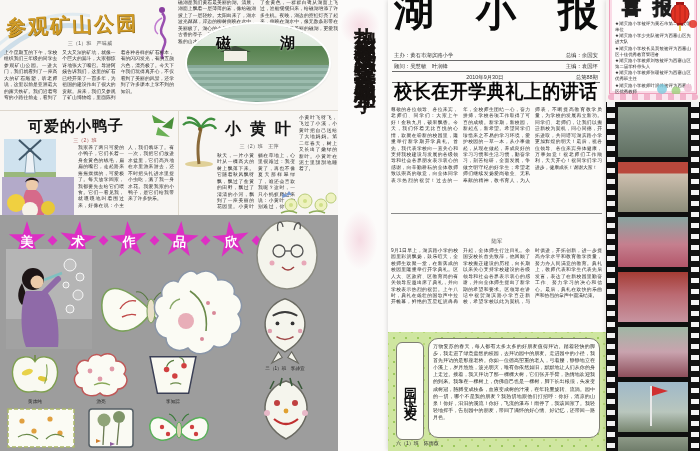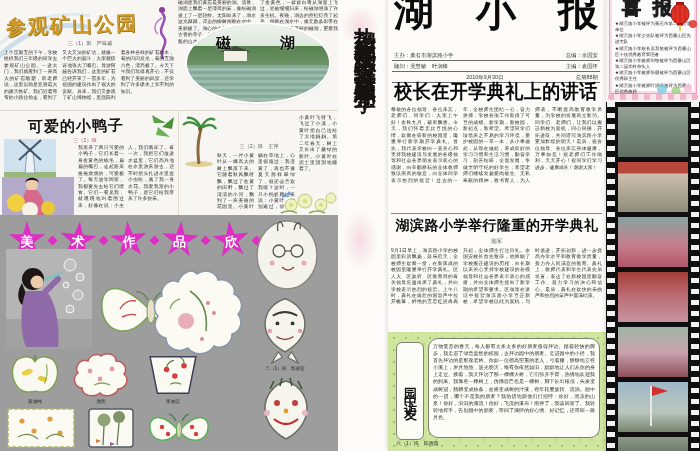--- a/index.html
+++ b/index.html
@@ -137,20 +137,21 @@
         <ellipse cx="18" cy="49" rx="14" ry="3" fill="#e0d098"></ellipse>
         <path d="M18,49 C16,34 17,26 20,14" stroke="#8a6a3a" stroke-width="3" fill="none"></path>
         <g stroke="#3f8f3f" stroke-width="2.4" fill="none">
           <path d="M20,13 C12,6 6,6 2,10"></path>
             <path d="M20,13 C16,4 10,2 6,3"></path>
           <path d="M20,13 C24,4 30,2 34,5"></path>
             <path d="M20,13 C28,8 33,10 35,14"></path>
         </g>
           <circle cx="19" cy="14" r="2" fill="#7a5a2a"></circle>
       </svg>
+      <div class="abs ink-title serif" style="left:46px;top:8px;font-size:16px;letter-spacing:9px">小黄叶</div>
       <div class="abs byline" style="left:40px;top:32px;width:80px">三（2）班　王萍</div>
       <div class="abs bt cols2" style="left:38px;top:42px;width:78px;height:58px">秋天，一片小黄叶从一棵高大的树上飘落下来。它随着秋风飘呀飘，飘过了金黄的田野，飘过了清清的小河，飘到了一座美丽的花园里。小黄叶躺在草地上，心里很难过：我变黄了，再也不像夏天那样翠绿了，谁还会喜欢我呢？这时，一只小蚂蚁爬过来说：小黄叶，你别难过，你可以做我的小船呀。小黄叶听了，高兴地笑了。</div>
       <div class="abs bt" style="left:120px;top:4px;width:38px;height:74px">小黄叶飞呀飞，飞过了小溪，小黄叶把自己送给了大地妈妈。第二年春天，树上又长出了嫩绿的新叶。小黄叶在泥土里甜甜地睡着了。</div>
       <svg class="abs" style="left:100px;top:78px" width="58" height="26" viewBox="0 0 58 26">
         <g fill="#eef2c0" stroke="#b9cc7a" stroke-width="1">
           <circle cx="12" cy="16" r="6"></circle>
             <circle cx="26" cy="12" r="7"></circle>
             <circle cx="42" cy="16" r="6"></circle>
             <circle cx="52" cy="9" r="5"></circle>
         </g>
@@ -362,21 +363,20 @@
         <span></span>
         <span>2010年9月30日</span>
         <span>总第88期</span>
       </div>
     </div>
 
     <div class="abs headline1 serif" style="left:0;top:80px;width:216px">校长在开学典礼上的讲话</div>
     <div class="abs bt cols3" style="left:3px;top:107px;width:211px;height:104px">尊敬的各位领导、各位来宾，老师们、同学们：大家上午好！金秋九月，硕果飘香。今天，我们怀着无比喜悦的心情，欢聚在崭新的校园里，隆重举行新学期开学典礼。首先，我代表学校向一直关心和支持我校建设与发展的各级领导和社会各界朋友表示衷心的感谢，向辛勤耕耘的全体教师致以崇高的敬意，向全体同学表示热烈的祝贺！过去的一年，全校师生团结一心，奋力拼搏，学校各项工作取得了可喜的成绩。新学期，新校园，新起点，新希望。希望同学们珍惜来之不易的学习环境，爱护校园的一草一木，从小事做起，从现在做起，养成良好的学习习惯和生活习惯，勤奋学习，刻苦钻研，全面发展，争做文明守纪的好学生；希望老师们继续发扬爱岗敬业、无私奉献的精神，教书育人，为人师表，不断提高教育教学质量，为学校的发展再立新功。同学们、老师们，让我们以搬迁新校为契机，同心同德，开拓进取，共同谱写湖滨路小学更加辉煌的明天！最后，祝各位领导、各位来宾身体健康，万事如意！祝老师们工作顺利，天天开心！祝同学们学习进步，健康成长！谢谢大家！</div>
     <div class="abs" style="left:3px;top:213px;width:211px;border-top:1px solid #8a8a8a"></div>
 
-    <div class="abs headline2 serif" style="left:2px;top:217px;width:214px">湖滨路小学举行隆重的开学典礼</div>
     <div class="abs" style="left:2px;top:238px;width:214px;text-align:center;font-size:5.4px;color:#444">陆军</div>
     <div class="abs bt cols3" style="left:3px;top:248px;width:211px;height:82px">9月1日早上，湖滨路小学的校园里彩旗飘扬，鼓乐喧天，全校师生欢聚一堂，在新落成的校园里隆重举行开学典礼。区人大、区政府、区教育局的有关领导应邀出席了典礼，并向学校表示热烈的祝贺。上午八时，典礼在雄壮的国歌声中拉开帷幕，鲜艳的五星红旗冉冉升起，全体师生行注目礼。余国安校长首先致辞，他回顾了学校搬迁建设的历程，向长期以来关心支持学校建设的各级领导和社会各界表示衷心的感谢，并向全体师生提出了新学期的希望和要求。区领导在讲话中祝贺湖滨路小学喜迁新校，希望学校以此为契机，与时俱进，开拓创新，进一步提高办学水平和教育教学质量，努力办人民满意的教育。典礼上，教师代表和学生代表先后发言，表达了在新校园里勤奋工作、努力学习的决心和信心。最后，典礼在欢快的乐曲声和热烈的掌声中圆满结束。</div>
 
     <div class="abs garden" style="left:0;top:332px;width:218px;height:119px">
       <div class="abs gbox" style="left:8px;top:10px;width:26px;height:96px;display:flex;align-items:center;justify-content:center">
         <span class="gtitle serif">园中访友</span>
       </div>
       <div class="abs gbox" style="left:40px;top:6px;width:172px;height:100px;border-radius:10px;padding:4px;box-sizing:border-box">
         <div class="bt" style="font-size:5px;line-height:1.42;height:100%">万物复苏的春天，每人都有太多太多的好朋友值得拜访。踏着轻快的脚步，我走进了绿意盎然的校园，去拜访园中的朋友。走进园中的小径，我首先拜访的是那座老桥。你如一位德高望重的老人，弓着腰，静静地立在小溪上，岁月悠悠，波光明灭，唯有你依然如旧，默默地让人们从你的身上走过。接着，我又拜访了那一棵棵大树，它们张开手臂，热情地欢迎我的到来。我靠在一棵树上，仿佛自己也是一棵树，脚下长出根须，头发变成树冠，胳膊变成枝条，血液变成树的汁液，在年轮里旋转、流淌。园中的一切，哪个不是我的朋友？我热切地跟他们打招呼：你好，清凉的山泉！你好，汩汩的溪流！你好，飞流的瀑布！雨停了，我该回家了。我轻轻地挥手，告别园中的朋友，带回了满怀的好心情、好记忆，还带回一路月色。</div>
       </div>

